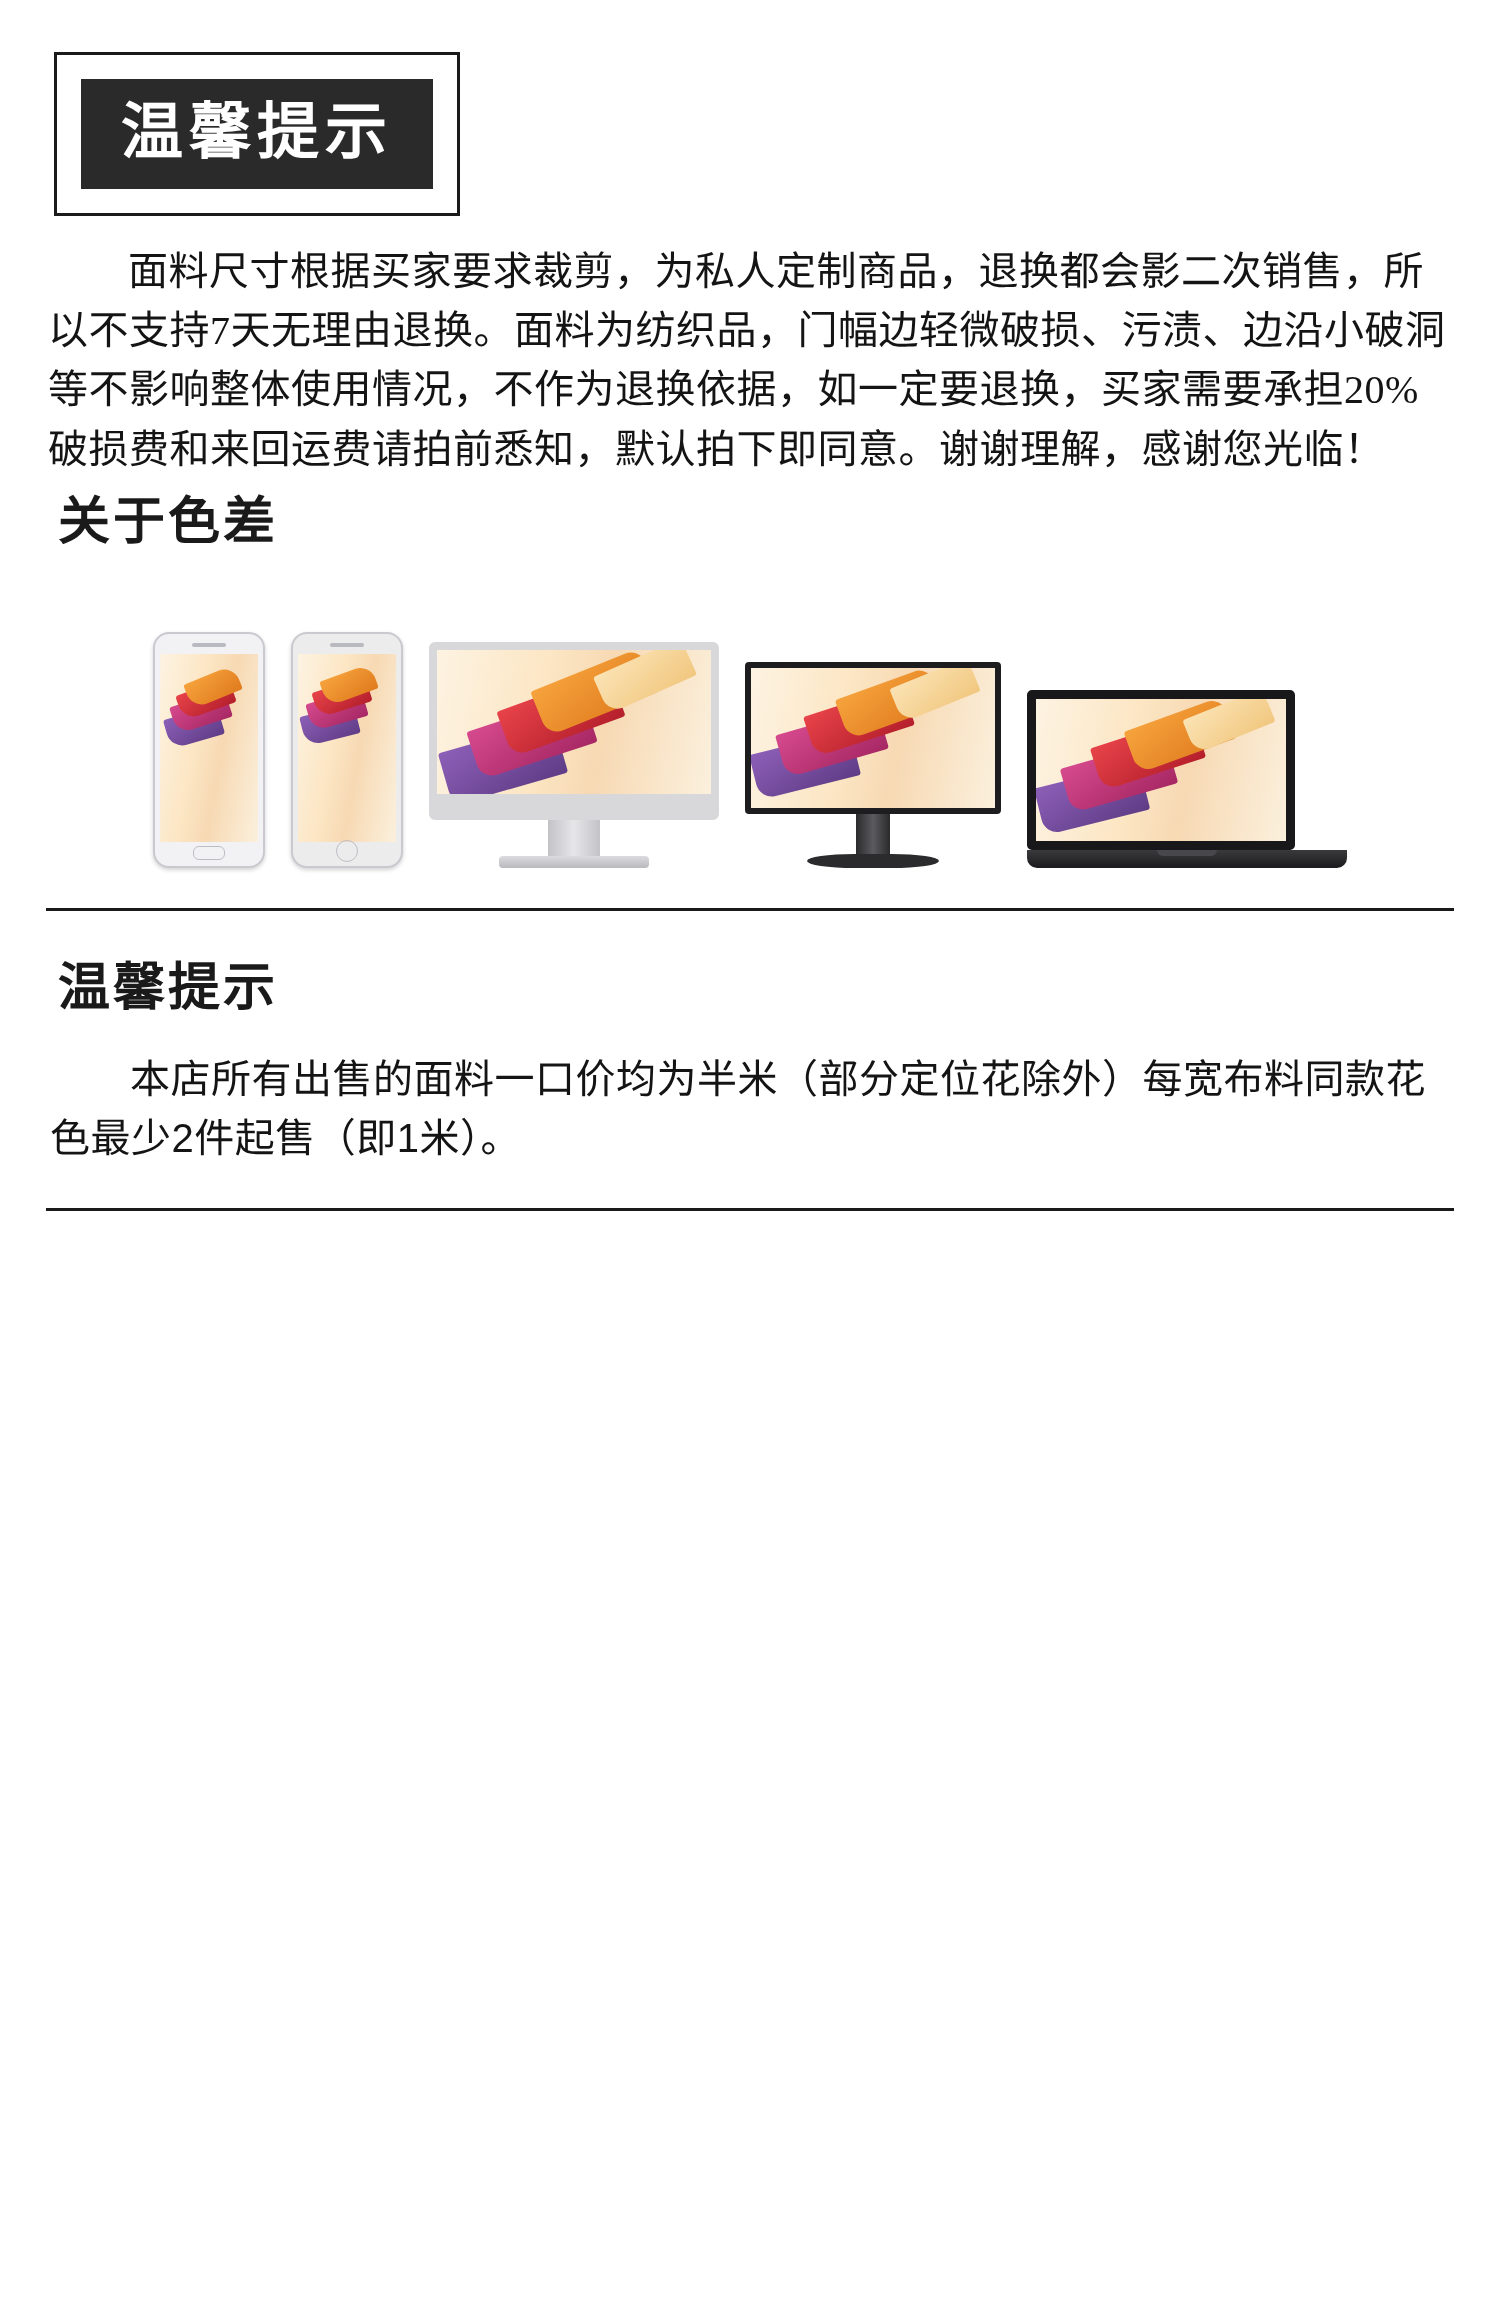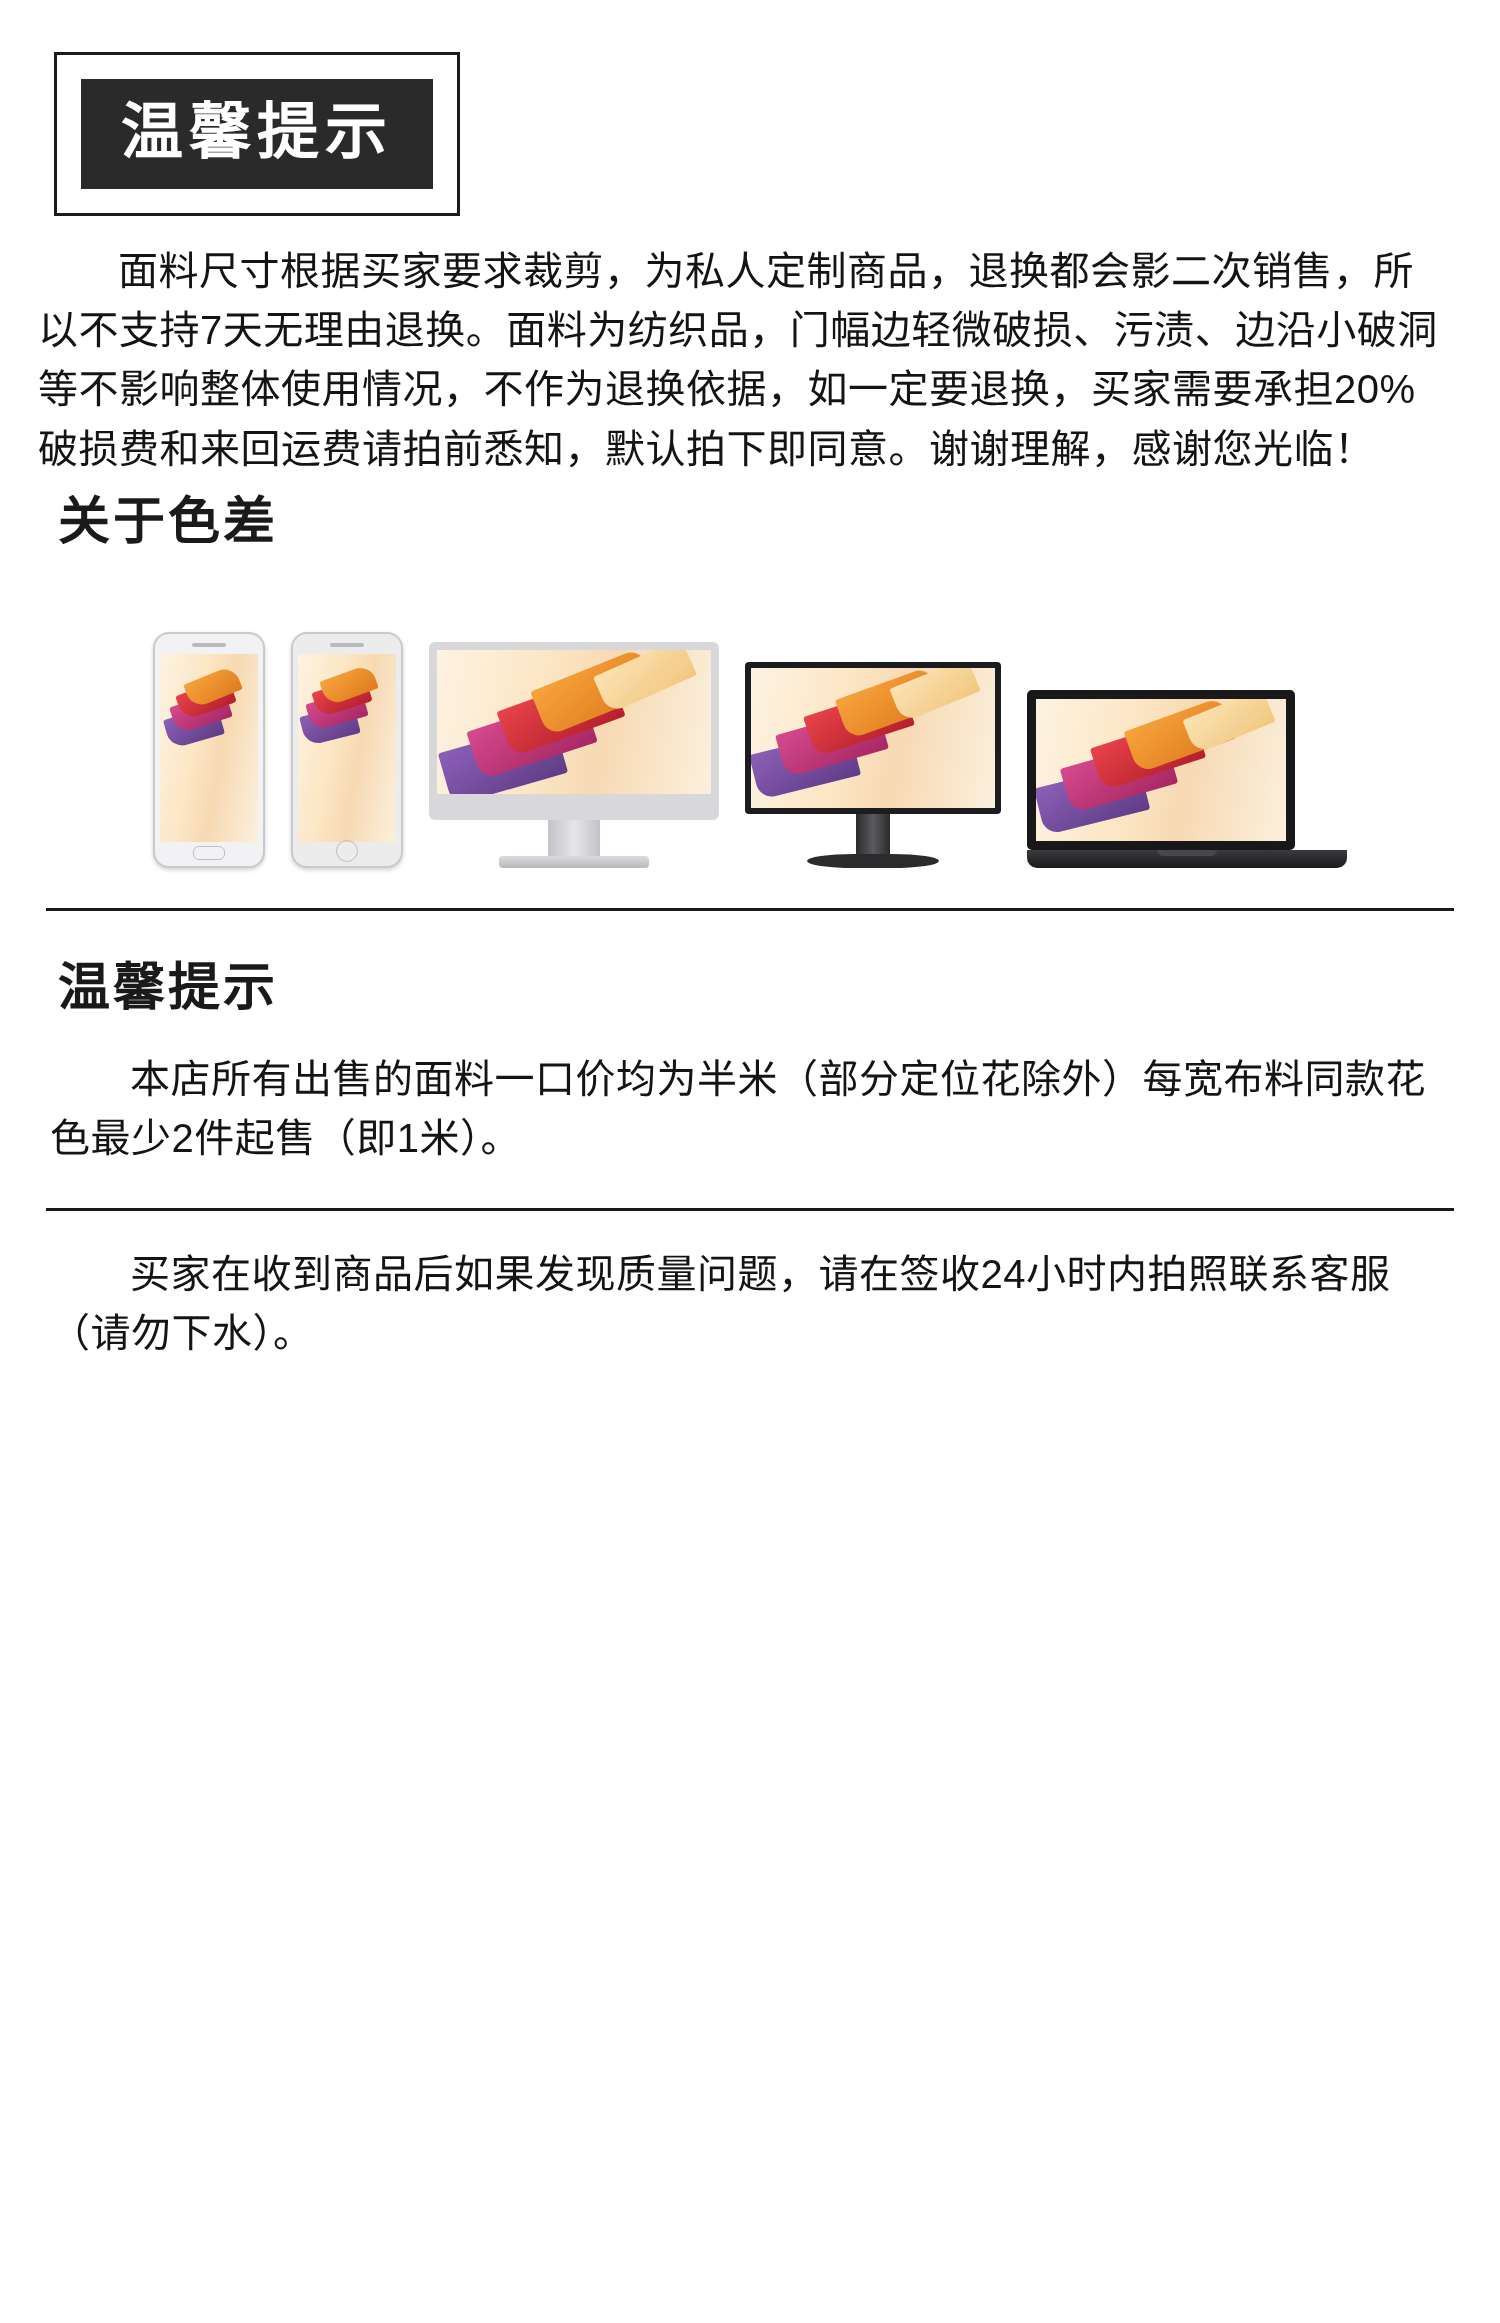--- a/index.html
+++ b/index.html
@@ -71,21 +71,23 @@
     line-height: 1.48;
     color: #141414;
     letter-spacing: 0.5px;
     margin: 0;
   }
   .para.indent {
     text-indent: 2em;
   }
   .notice-para {
     margin-top: 26px;
+    margin-left: 10px;
     margin-right: 14px;
+    font-family: Liberation Serif, serif;
   }
 
   
   .big-title {
     text-align: center;
     font-size: 74px;
     font-weight: 700;
     letter-spacing: 16px;
     color: #3a3a3a;
     margin: 58px 0 46px 0;
@@ -354,15 +356,14 @@
   </div>
 
 
   <hr class="hr-section">
 
   <div class="section-heading">温馨提示</div>
   <p class="para indent block-text">本店所有出售的面料一口价均为半米（部分定位花除外）每宽布料同款花色最少2件起售（即1米）。</p>
 
   <hr class="hr-section">
 
-  <p class="para indent block-text">买家在收到商品后如果发现质量问题，请在签收24小时内拍照联系客服（请勿下水）。</p>
 
 </div>
 
 </body></html>

